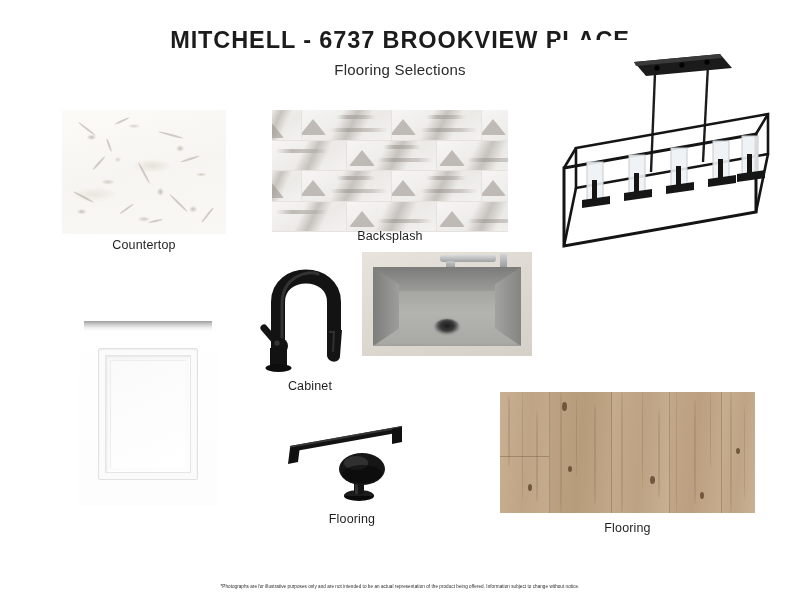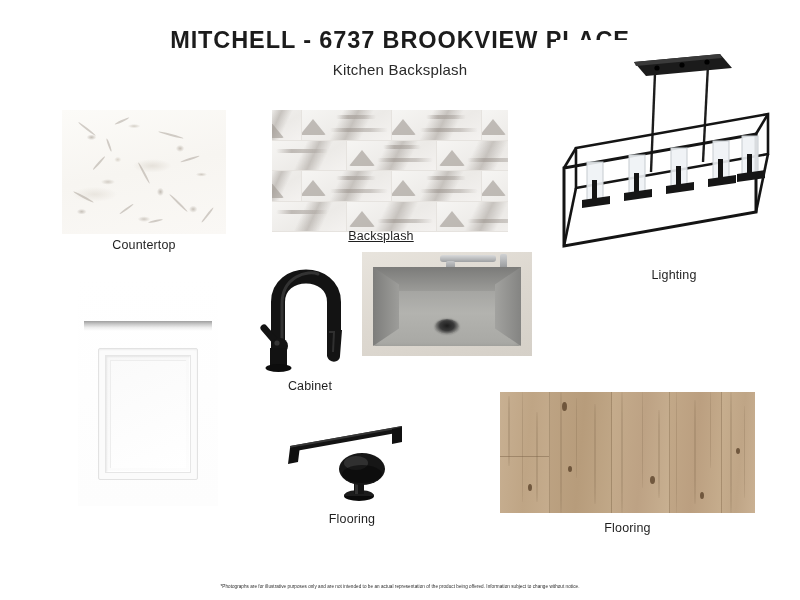--- a/index.html
+++ b/index.html
@@ -243,21 +243,21 @@
     white-space: nowrap;
   }
 </style>
 </head>
 <body>
 
 <div id="board">
 
   <div class="header">
     <div class="title">MITCHELL - 6737 BROOKVIEW PLACE</div>
-    <div class="subtitle">Kitchen Backsplash</div>
+    <div class="subtitle">Flooring Selections</div>
   </div>
 
   <div class="swatch" id="countertop">
     <div class="ct-vein" style="left:14px; top:18px;  width:22px; height:2px; transform:rotate(38deg);"></div>
     <div class="ct-vein" style="left:52px; top:10px;  width:16px; height:2px; transform:rotate(-25deg);"></div>
     <div class="ct-vein" style="left:96px; top:24px;  width:26px; height:2px; transform:rotate(15deg);"></div>
     <div class="ct-vein" style="left:28px; top:52px;  width:18px; height:2px; transform:rotate(-48deg);"></div>
     <div class="ct-vein" style="left:70px; top:62px;  width:24px; height:2px; transform:rotate(62deg);"></div>
     <div class="ct-vein" style="left:118px;top:48px;  width:20px; height:2px; transform:rotate(-18deg);"></div>
     <div class="ct-vein" style="left:10px; top:86px;  width:23px; height:2px; transform:rotate(28deg);"></div>
@@ -331,21 +331,21 @@
       <div class="tile" style="left:75px; width:90px;">
         <div class="tile-mark peak" style="left:2px; top:9px;"></div>
         <div class="tile-mark wave" style="left:30px; top:17px; width:56px;"></div>
       </div>
       <div class="tile" style="left:165px; width:90px;">
         <div class="tile-mark peak" style="left:2px; top:9px;"></div>
         <div class="tile-mark wave" style="left:30px; top:17px; width:56px;"></div>
       </div>
     </div>
   </div>
-  <div class="caption" style="left:263px; top:229px; width:236px;text-decoration:underline;">Backsplash</div>
+  <div class="caption" style="left:272px; top:229px; width:236px;">Backsplash</div>
 
   <div class="swatch" id="lighting">
     <svg width="236" height="210" viewBox="0 0 236 210">
 
       <polygon points="78,22 164,14 176,28 90,36" fill="#1b1b1b"></polygon>
       <polygon points="78,22 164,14 166,18 80,26" fill="#3a3a3a"></polygon>
       <circle cx="101" cy="28" r="2.6" fill="#000"></circle>
       <circle cx="126" cy="25" r="2.6" fill="#000"></circle>
       <circle cx="151" cy="22" r="2.6" fill="#000"></circle>
 
@@ -386,21 +386,20 @@
         <polygon points="152,139 180,135 180,143 152,147" fill="#161616"></polygon>
       </g>
       <g>
         <rect x="186" y="96" width="16" height="38" fill="#eef2f5" opacity="0.9"></rect>
         <rect x="186" y="96" width="16" height="38" fill="none" stroke="#c6cbd0" stroke-width="1"></rect>
         <rect x="191" y="114" width="5" height="20" fill="#141414"></rect>
         <polygon points="181,134 209,130 209,138 181,142" fill="#161616"></polygon>
       </g>
     </svg>
   </div>
-  <div class="caption" style="left:556px; top:268px; width:236px;">Lighting</div>
 
   <div class="swatch" id="cabinet">
     <div class="cab-drawer-shadow"></div>
     <div class="cab-drawer-lip"></div>
     <div class="cab-frame-outer">
       <div class="cab-frame-inner">
         <div class="cab-panel"></div>
       </div>
     </div>
   </div>

